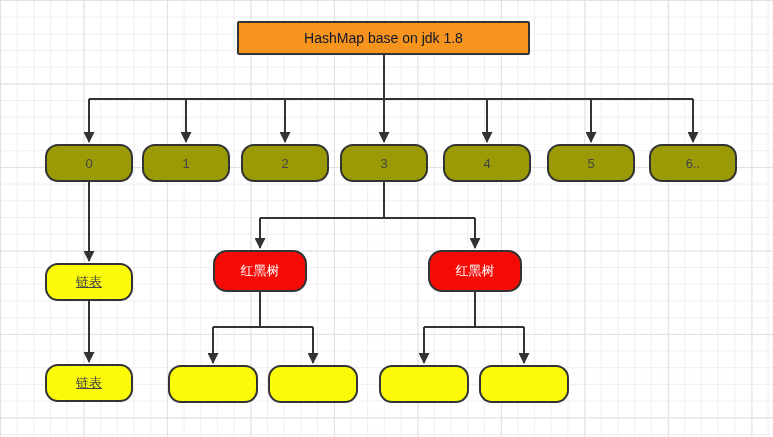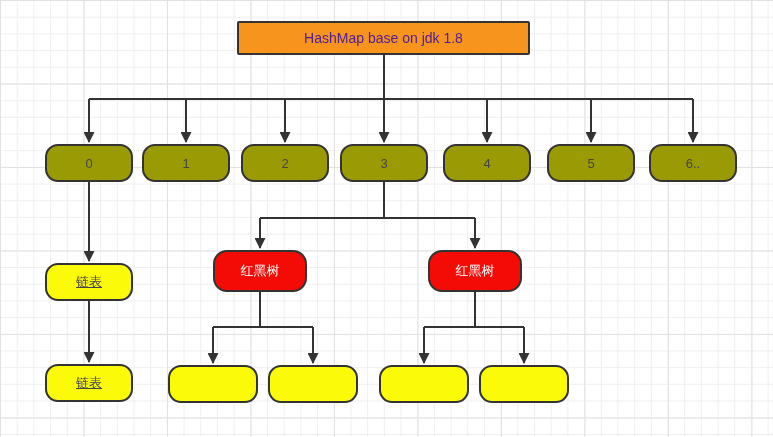--- a/index.html
+++ b/index.html
@@ -28,21 +28,21 @@
     font-size: 13px;
     color: #454545;
     cursor: default;
     user-select: none;
   }
   .root {
     left: 237px; top: 21px; width: 293px; height: 34px;
     background: #F7941E;
     border-radius: 2px;
     font-size: 14px;
-    color: #4c1d95;
+    color: #0f172a;
   }
   .bucket {
     top: 144px; width: 88px; height: 38px;
     background: #9A9A05;
     border-radius: 13px;
   }
   .b0 { left: 45px; }  .b1 { left: 142px; } .b2 { left: 241px; }
   .b3 { left: 340px; } .b4 { left: 443px; } .b5 { left: 547px; }
   .b6 { left: 649px; }
   .list {

